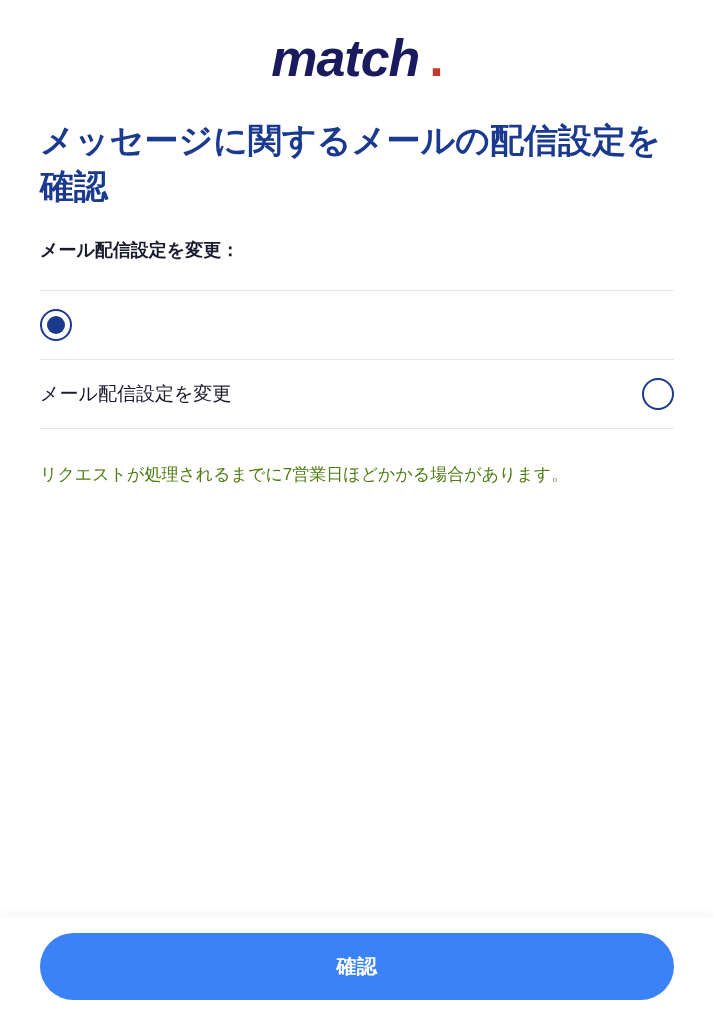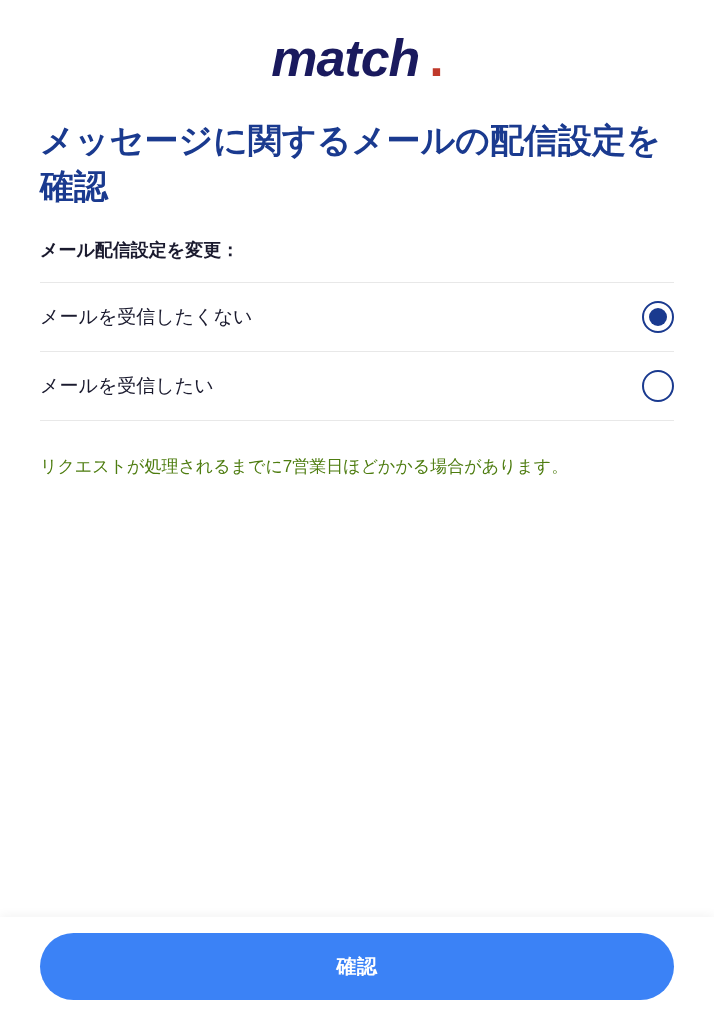--- a/index.html
+++ b/index.html
@@ -69,21 +69,21 @@
       font-size: 18px;
       color: #333;
       line-height: 1.6;
       margin-bottom: 30px;
     }
 
     .section-label {
       font-size: 18px;
       font-weight: 700;
       color: #1a1a2e;
-      margin-bottom: 20px;
+      margin-bottom: 28px;
     }
 
     
     .radio-option {
       display: flex;
       align-items: center;
       justify-content: space-between;
       padding: 18px 0;
       border-bottom: 1px solid #e8e8e8;
       cursor: pointer;
@@ -165,28 +165,27 @@
   </div>
 
   <div class="main-content">
 
     <h1 class="page-title">メッセージに関するメールの配信設定を確認</h1>
 
 
     <p class="section-label">メール配信設定を変更：</p>
 
     <div class="radio-option">
-      <span class="radio-label">メールを受信したくない</span>
       <div class="radio-circle selected">
         <div class="radio-inner-dot"></div>
       </div>
     </div>
 
     <div class="radio-option">
-      <span class="radio-label">メールを受信したい</span>
+      <span class="radio-label">メール配信設定を変更</span>
       <div class="radio-circle">
       </div>
     </div>
 
     <p class="notice-text">リクエストが処理されるまでに7営業日ほどかかる場合があります。</p>
 
   </div>
 
 </div>
 

